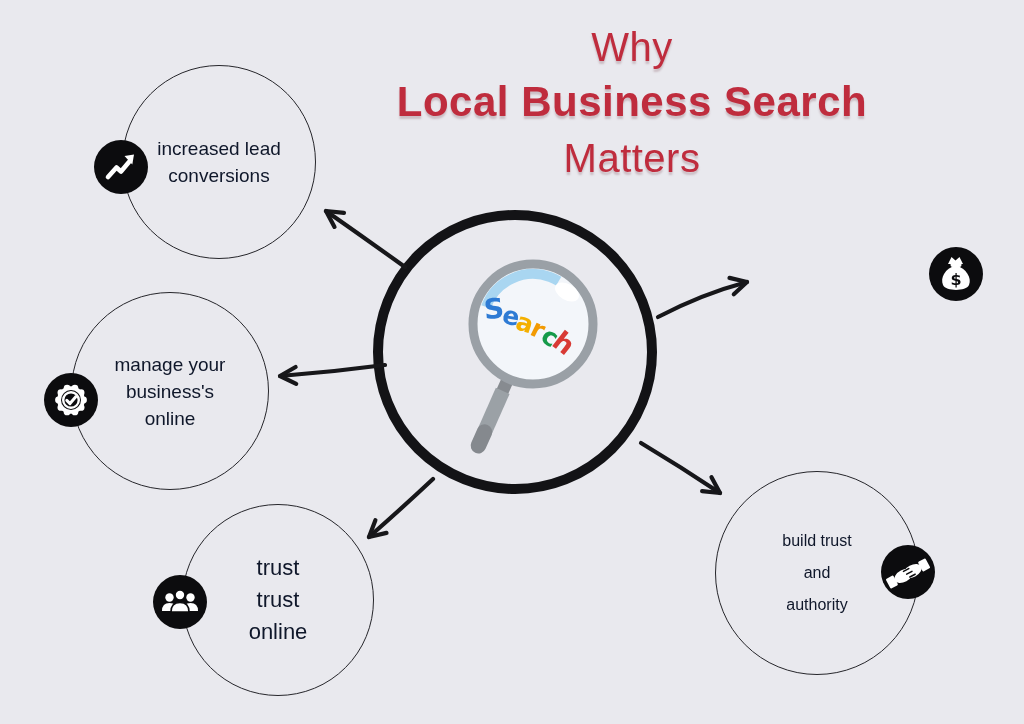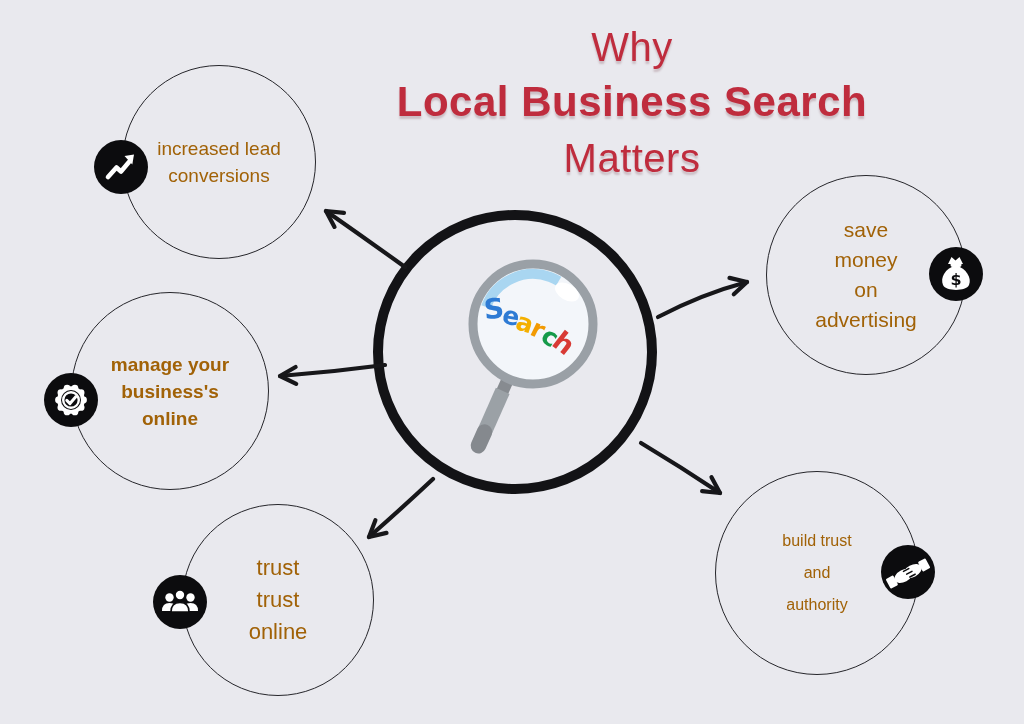--- a/index.html
+++ b/index.html
@@ -11,25 +11,25 @@
   
   .title{position:absolute; left:232px; top:20px; width:800px; text-align:center;}
   .title .t-line{display:block; color:#bf2c3d; text-shadow:0 3px 2px rgba(150,110,118,.35); letter-spacing:.5px;}
   .t1{font-size:40px; font-weight:normal; line-height:54px;}
   .t2{font-size:42px; font-weight:bold;   line-height:56px;}
   .t3{font-size:40px; font-weight:normal; line-height:56px;}
   
   .node{
     position:absolute; border:1.6px solid #26262b; border-radius:50%;
     display:flex; align-items:center; justify-content:center; text-align:center;
-    color:#a16207; box-sizing:border-box;
+    color:#0f172a; box-sizing:border-box;
   }
   .node .line{display:block;}
   .node-1{left:122px; top:65px;  width:194px; height:194px; font-size:19px; line-height:27px;}
-  .node-2{left:71px;  top:292px; width:198px; height:198px; font-size:19px; line-height:27px;font-weight:bold;}
+  .node-2{left:71px;  top:292px; width:198px; height:198px; font-size:19px; line-height:27px;}
   .node-3{left:182px; top:504px; width:192px; height:192px; font-size:22px; line-height:32px;}
   .node-4{left:766px; top:175px; width:200px; height:200px; font-size:21px; line-height:30px;}
   .node-5{left:715px; top:471px; width:204px; height:204px; font-size:16px; line-height:32px;}
   
   .badge{
     position:absolute; width:54px; height:54px; border-radius:50%;
     background:#0c0c0e; display:flex; align-items:center; justify-content:center; z-index:5;
   }
   .badge svg{display:block;}
   .badge-1{left:94px;  top:140px;}
@@ -168,28 +168,20 @@
         <circle cx="16.5" cy="22.5" r="4.2"></circle>
         <path d="M9,36 Q9,28 16.5,28 Q24,28 24,36 Z"></path>
         <circle cx="37.5" cy="22.5" r="4.2"></circle>
         <path d="M30,36 Q30,28 37.5,28 Q45,28 45,36 Z"></path>
       </g>
       <circle cx="27" cy="20" r="5" fill="#fff" stroke="#0c0c0e" stroke-width="1.6"></circle>
       <path d="M18,37 Q18,27.5 27,27.5 Q36,27.5 36,37 Z" fill="#fff" stroke="#0c0c0e" stroke-width="1.6"></path>
     </svg>
   </div>
 
-  <div class="node node-4">
-    <div>
-      <span class="line">save</span>
-      <span class="line">money</span>
-      <span class="line">on</span>
-      <span class="line">advertising</span>
-    </div>
-  </div>
   <div class="badge badge-4">
     <svg width="54" height="54" viewBox="0 0 54 54">
       <polygon points="19,17 22.5,10 26.5,13.5 30.5,10 34,17" fill="#fff"></polygon>
       <rect x="21.5" y="15.5" width="11" height="4.5" rx="2" fill="#fff"></rect>
       <path d="M26.5,19 C16,21 11,31 14,38 C17,44.5 37,44.5 40,38 C43,31 37,21 27.5,19 Z" fill="#fff"></path>
       <text x="27" y="37.5" text-anchor="middle" font-family="DejaVu Sans, sans-serif" font-size="16" font-weight="bold" fill="#0c0c0e">$</text>
     </svg>
   </div>
 
   <div class="node node-5">

